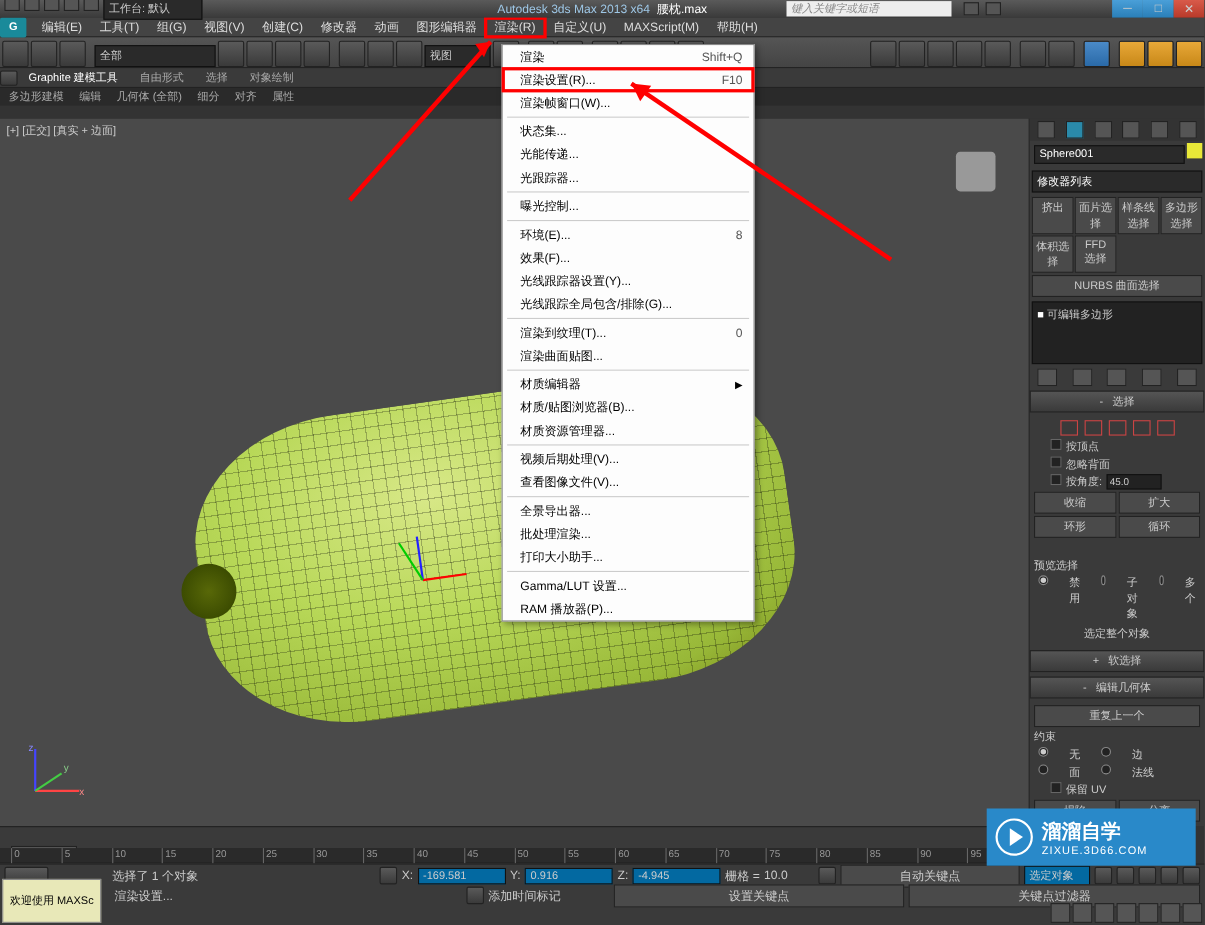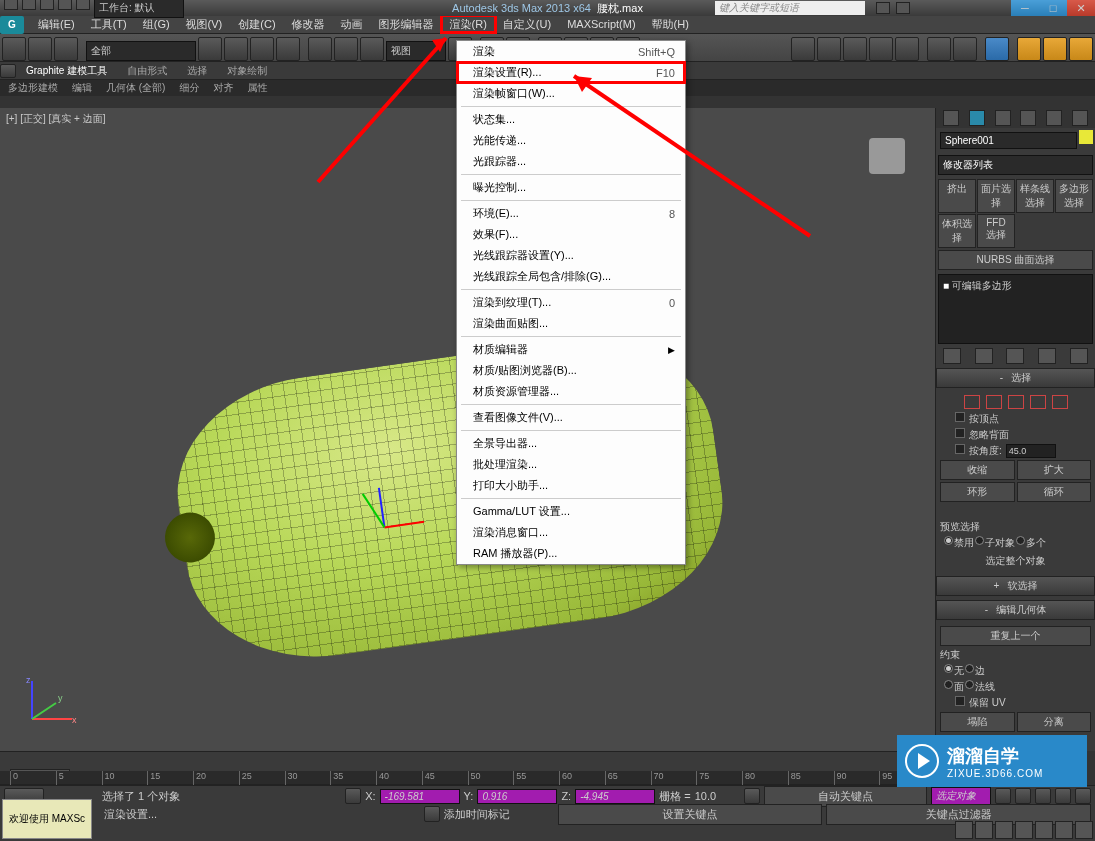--- a/index.html
+++ b/index.html
@@ -88,32 +88,32 @@
 
 .rollout-head { background:linear-gradient(#555,#3a3a3a); padding:2px 4px; margin:2px 0; text-align:center; border:1px solid #222; }
 .rollout-body { padding:2px 4px; }
 .sel-icons { display:flex; gap:6px; margin:3px 2px; justify-content:center; }
 .sel-ico { width:16px; height:14px; border:1px solid #c44; }
 .chk-row { display:flex; align-items:flex-start; gap:4px; margin:2px 15px; }
 .chk { width:10px; height:10px; background:#222; border:1px solid #666; }
 .spin { background:#222; border:1px solid #111; padding:1px 2px; width:50px; font-size:9px; }
 .btn-pair { display:flex; gap:2px; margin:2px 0;justify-content:center; }
 .btn-sm { flex:1; background:#4a4a4a; border:1px solid #222; padding:2px; text-align:center; }
-.radio-row { display:flex; gap:1px; margin:2px 4px; }
+.radio-row { display:flex; gap:19px; margin:2px 4px; }
 .radio { width:9px; height:9px; border-radius:50%; border:1px solid #888; background:#222; }
 .radio.on::after { content:""; display:block; width:5px; height:5px; border-radius:50%; background:#ccc; margin:1px; }
 
 
 .timeline { position:absolute; left:0; right:160px; bottom:56px; height:34px; background:#3a3a3a; border-top:1px solid #222; }
 .time-ruler { height:14px; background:#2a2a2a; border-bottom:1px solid #222; position:relative; }
 .time-tick { position:absolute; top:0; height:14px; border-left:1px solid #666; font-size:9px; color:#999; padding-left:2px; }
 .time-slider { position:absolute; left:10px; bottom:2px; width:60px; height:14px; background:#555; border:1px solid #222; }
 .status { position:absolute; left:0; right:0; bottom:0; height:56px; background:#3a3a3a; border-top:1px solid #222; }
 .status-row { display:flex; align-items:center; gap:4px; padding:2px 4px; height:20px; }
-.status-fld { background:#a21caf; border:1px solid #111; padding:1px 4px; font-size:10px; color:#ccc;font-style:italic; }
+.status-fld { background:#0369a1; border:1px solid #111; padding:1px 4px; font-size:10px; color:#ccc; }
 .coord-fld { width:80px; }
 .welcome { position:absolute; left:2px; bottom:2px; background:#e8e8b8; color:#000; padding:12px 6px; font-size:10px; border:1px solid #888; }
 .status-icons { position:absolute; right:2px; bottom:2px; display:flex; gap:2px; }
 .sicon { width:18px; height:18px; background:#555; border:1px solid #222; }
 
 
 .annot { position:absolute; z-index:200; pointer-events:none; }
 
 
 .watermark { position:absolute; right:8px; bottom:54px; width:190px; height:52px; background:#2989c9; display:flex; align-items:center; padding:0 8px; gap:8px; z-index:150; }
@@ -391,38 +391,38 @@
       <span class="dd-arrow">▶</span>
     </div>
     <div class="dd-item">
       <span>材质/贴图浏览器(B)...</span>
     </div>
     <div class="dd-item">
       <span>材质资源管理器...</span>
     </div>
     <div class="dd-sep"></div>
     <div class="dd-item">
+      <span>视频后期处理(V)...</span>
+    </div>
+    <div class="dd-item">
       <span>查看图像文件(V)...</span>
     </div>
     <div class="dd-sep"></div>
     <div class="dd-item">
       <span>全景导出器...</span>
     </div>
     <div class="dd-item">
       <span>批处理渲染...</span>
     </div>
     <div class="dd-item">
       <span>打印大小助手...</span>
     </div>
     <div class="dd-sep"></div>
     <div class="dd-item">
       <span>Gamma/LUT 设置...</span>
-    </div>
-    <div class="dd-item">
-      <span>渲染消息窗口...</span>
     </div>
     <div class="dd-item">
       <span>RAM 播放器(P)...</span>
     </div>
   </div>
 
 <svg class="annot" style="left:0;top:0" width="1095" height="841">
   <line x1="318" y1="182" x2="446" y2="38" stroke="#ff0000" stroke-width="4"></line>
   <polygon points="446,38 432,40 440,52" fill="#ff0000"></polygon>
   <line x1="810" y1="236" x2="574" y2="76" stroke="#ff0000" stroke-width="4"></line>

